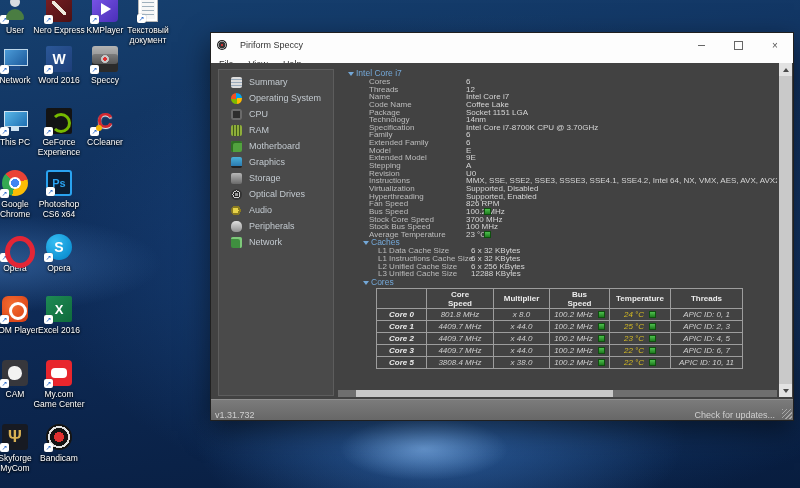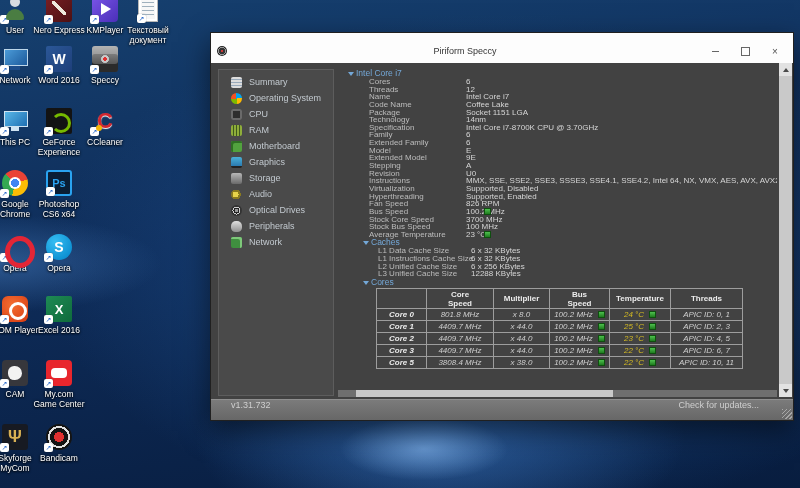--- a/index.html
+++ b/index.html
@@ -80,21 +80,21 @@
   .di-mycom::after { content:""; position:absolute; left:5px; top:8px; width:16px; height:10px;
       border-radius:4px; background:#fff; }
   .di-skyforge { background:#171a22; border-radius:3px; }
   .di-skyforge .di-glyph { color:#d8b054; font-size:17px; }
   .di-bandicam { border-radius:50%;
       background:radial-gradient(circle,#e03131 0 5px,#141414 5px 9px,#e0e0e0 9px 11px,#141414 11px); }
 
   
   .window { position:absolute; left:210px; top:32px; width:584px; height:389px;
       background:#424242; border:1px solid #202020; box-shadow:0 10px 26px rgba(0,0,0,.5); }
-  .titlebar { height:17px; background:#fdfdfd; display:flex; align-items:center; padding:18px 6px; gap:6px;text-align:center; }
+  .titlebar { height:17px; background:#fdfdfd; display:flex; align-items:center; padding:12px 6px; gap:13px; }
   .win-icon { width:10px; height:10px; border-radius:50%;
       background:radial-gradient(circle,#c33 0 1px,#333 1px 3px,#999 3px 4px,#222 4px); }
   .win-title { font-size:9px; color:#333; flex:1; }
   .ctl { width:24px; height:100%; display:flex; align-items:center; justify-content:center; color:#555; }
   .ctl-min::after { content:""; width:7px; height:1px; background:#666; }
   .ctl-max::after { content:""; width:7px; height:7px; border:1px solid #666; }
   .ctl-close { font-size:10px; }
   .menubar { height:13px; background:#fdfdfd; display:flex; align-items:center; gap:15px;
       padding-left:8px; font-size:9px; color:#333; }
 
@@ -144,21 +144,21 @@
   .vscroll { position:absolute; right:1px; top:0; width:13px; bottom:2px; display:flex; flex-direction:column; }
   .vs-btn { height:13px; background:#e2e2e2; display:flex; align-items:center; justify-content:center; }
   .vs-track { flex:1; background:#c9c9c9; }
   .arr-up { width:0; height:0; border-left:3px solid transparent; border-right:3px solid transparent; border-bottom:4px solid #4a4a4a; }
   .arr-down { width:0; height:0; border-left:3px solid transparent; border-right:3px solid transparent; border-top:4px solid #4a4a4a; }
   .hscroll { position:absolute; left:127px; right:16px; bottom:2px; height:7px; background:#6f6f6f; }
   .h-thumb { position:absolute; left:18px; top:0; width:257px; height:100%; background:#c9c9c9; }
 
   .statusbar { position:absolute; left:0; right:0; bottom:0; height:21px;
       background:linear-gradient(#7b7b7b,#676767); border-top:1px solid #8f8f8f;
-      display:flex; align-items:flex-start; font-size:9px; color:#cfcfcf; padding:0 20px; }
+      display:flex; align-items:flex-end; font-size:9px; color:#cfcfcf; padding:0 4px; }
   .sb-version { flex:1; }
   .sb-update { margin-right:14px; }
   .grip { position:absolute; right:1px; bottom:1px; width:10px; height:10px;
       background:repeating-linear-gradient(135deg, rgba(255,255,255,.4) 0 1px, transparent 1px 3px); }
 </style>
 </head>
 <body>
 
 <div id="desktop-icons">
     <div class="dicon" style="left: -11px; top: -4px;">
@@ -341,26 +341,26 @@
   </div>
         <div class="side-item">
     <span class="si si-graphics"></span>
     <span class="si-label">Graphics</span>
   </div>
         <div class="side-item">
     <span class="si si-storage"></span>
     <span class="si-label">Storage</span>
   </div>
         <div class="side-item">
+    <span class="si si-optical"></span>
+    <span class="si-label">Optical Drives</span>
+  </div>
+        <div class="side-item">
     <span class="si si-audio"></span>
     <span class="si-label">Audio</span>
-  </div>
-        <div class="side-item">
-    <span class="si si-optical"></span>
-    <span class="si-label">Optical Drives</span>
   </div>
         <div class="side-item">
     <span class="si si-periph"></span>
     <span class="si-label">Peripherals</span>
   </div>
         <div class="side-item">
     <span class="si si-network"></span>
     <span class="si-label">Network</span>
   </div>
       </div>

